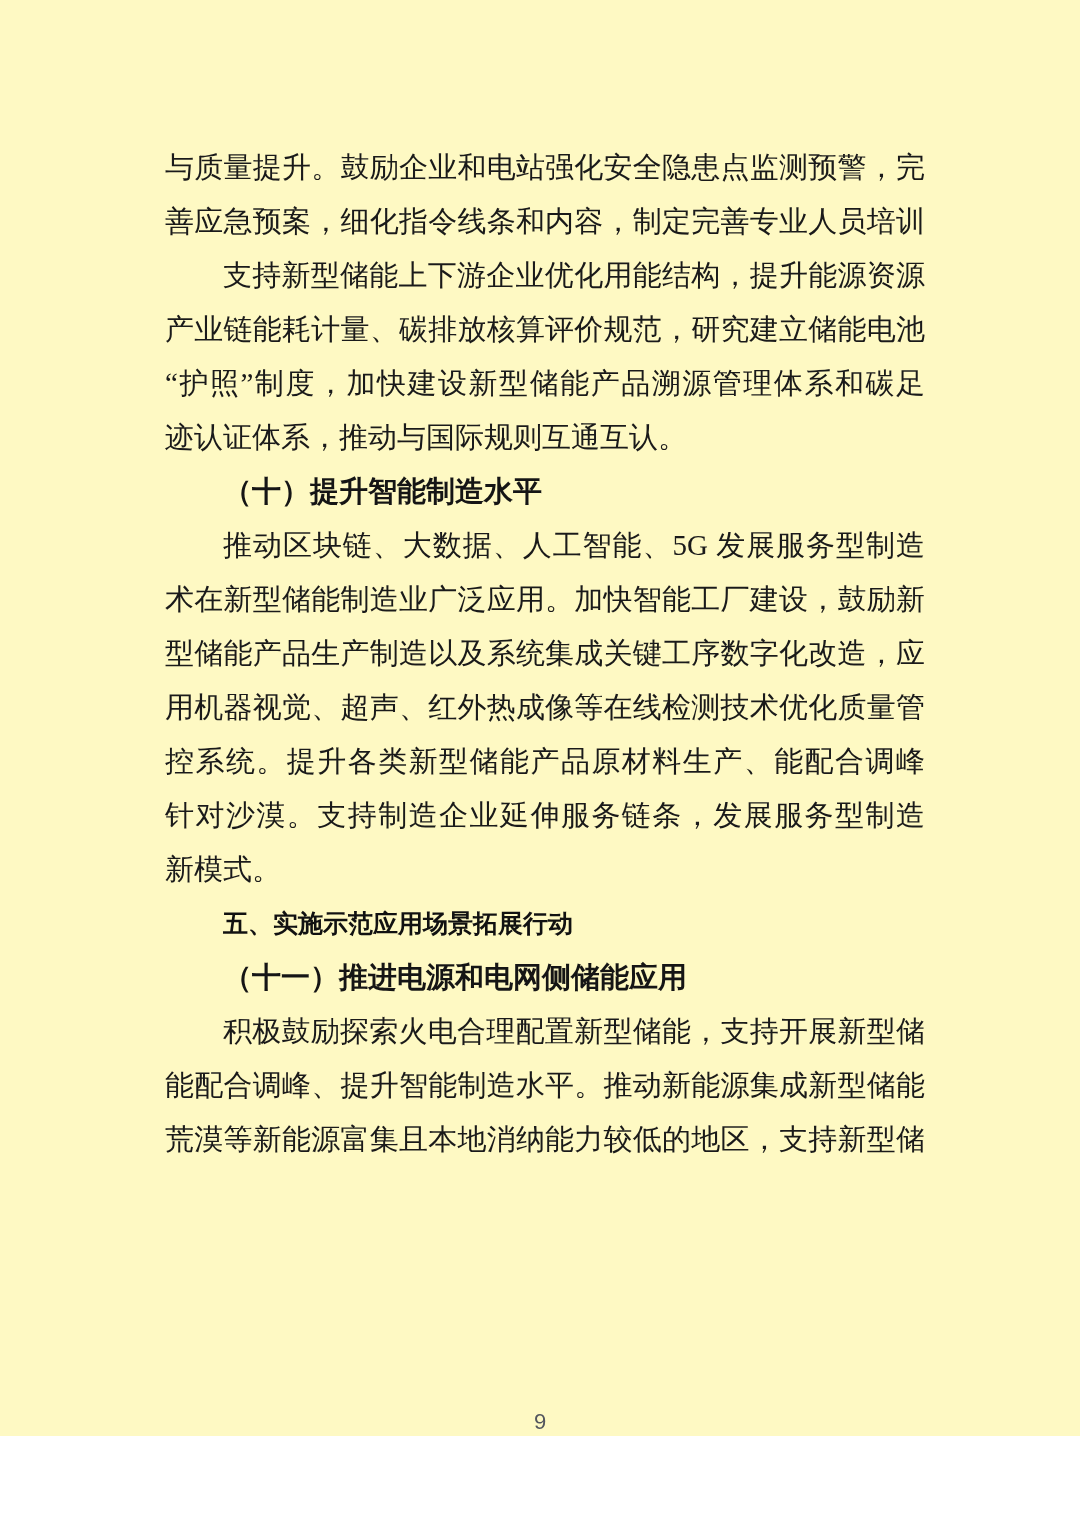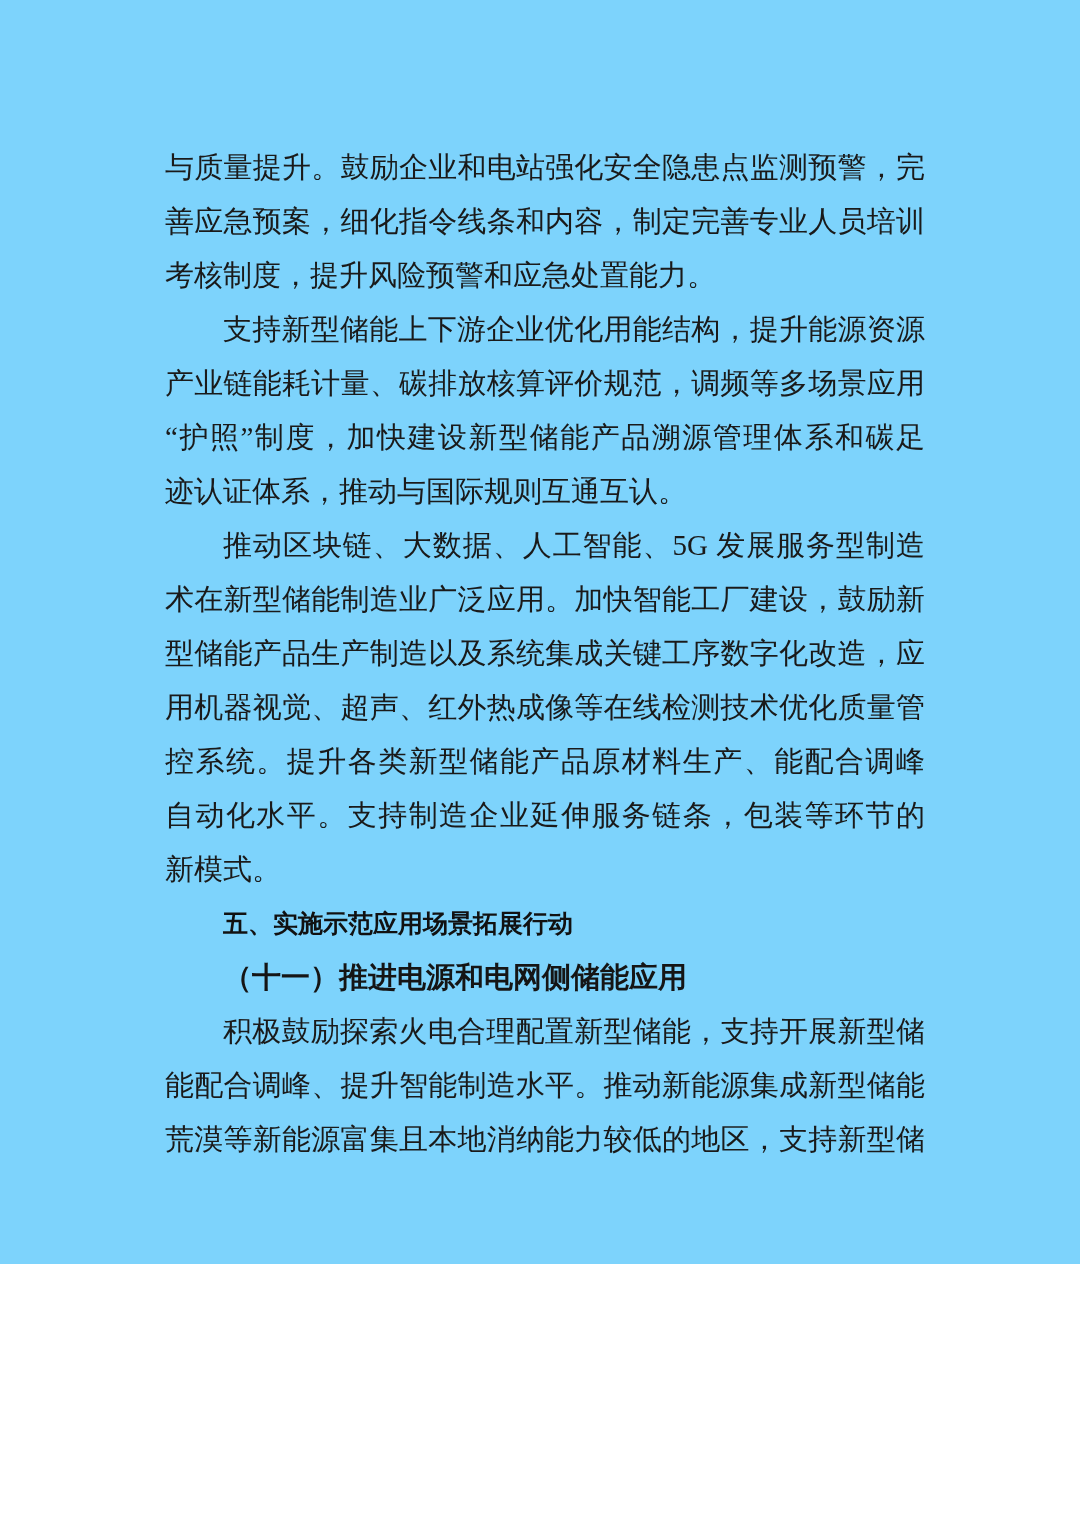--- a/index.html
+++ b/index.html
@@ -3,22 +3,22 @@
 <meta charset="utf-8">
 <style>
   html, body { margin: 0; padding: 0; }
   body {
     width: 1080px; height: 1528px;
     background: #ffffff;
     font-family: "Liberation Serif", "DejaVu Serif", serif;
   }
   .page {
     position: relative;
-    width: 1080px; height: 1264px;
-    background: #7dd3fc;
+    width: 1080px; height: 1436px;
+    background: #fef9c3;
     overflow: hidden;
   }
   .textblock {
     position: absolute;
     left: 165px; top: 140px;
     width: 760px;
   }
   .line {
     height: 54px;
     line-height: 54px;
@@ -55,31 +55,31 @@
     color: #53565e;
   }
 </style>
 </head>
 <body>
 
 <div class="page">
   <div class="textblock">
     <div class="line full">与质量提升。鼓励企业和电站强化安全隐患点监测预警，完</div>
     <div class="line full">善应急预案，细化指令线条和内容，制定完善专业人员培训</div>
-    <div class="line">考核制度，提升风险预警和应急处置能力。</div>
     <div class="line full indent">支持新型储能上下游企业优化用能结构，提升能源资源</div>
-    <div class="line full">产业链能耗计量、碳排放核算评价规范，调频等多场景应用</div>
+    <div class="line full">产业链能耗计量、碳排放核算评价规范，研究建立储能电池</div>
     <div class="line full">“护照”制度，加快建设新型储能产品溯源管理体系和碳足</div>
     <div class="line">迹认证体系，推动与国际规则互通互认。</div>
+    <div class="line h-kai indent">（十）提升智能制造水平</div>
     <div class="line full indent">推动区块链、大数据、人工智能、5G 发展服务型制造</div>
     <div class="line full">术在新型储能制造业广泛应用。加快智能工厂建设，鼓励新</div>
     <div class="line full">型储能产品生产制造以及系统集成关键工序数字化改造，应</div>
     <div class="line full">用机器视觉、超声、红外热成像等在线检测技术优化质量管</div>
     <div class="line full">控系统。提升各类新型储能产品原材料生产、能配合调峰</div>
-    <div class="line full">自动化水平。支持制造企业延伸服务链条，包装等环节的</div>
+    <div class="line full">针对沙漠。支持制造企业延伸服务链条，发展服务型制造</div>
     <div class="line">新模式。</div>
     <div class="line h-hei indent">五、实施示范应用场景拓展行动</div>
     <div class="line h-kai indent">（十一）推进电源和电网侧储能应用</div>
     <div class="line full indent">积极鼓励探索火电合理配置新型储能，支持开展新型储</div>
     <div class="line full">能配合调峰、提升智能制造水平。推动新能源集成新型储能</div>
     <div class="line full">荒漠等新能源富集且本地消纳能力较低的地区，支持新型储</div>
   </div>
   <div class="page-number">9</div>
 </div>
 

